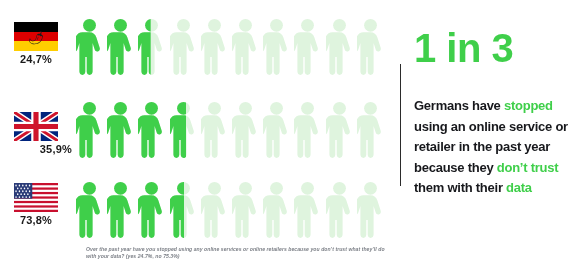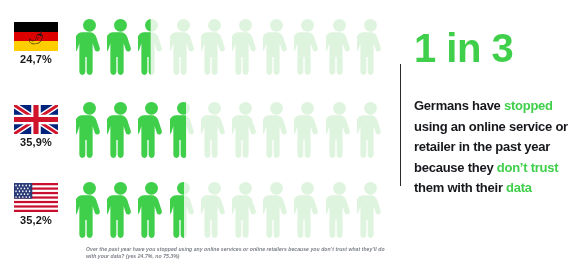--- a/index.html
+++ b/index.html
@@ -29,21 +29,21 @@
     width: 72px;
     height: 250px;
   }
   .flag-block {
     position: absolute;
     left: 0;
     width: 72px;
     text-align: center;
   }
   .flag-block.r0 { top: 22px; }
-  .flag-block.r1 { top: 105px; }
+  .flag-block.r1 { top: 112px; text-align: right; }
   .flag-block.r2 { top: 183px; }
 
   .flag {
     width: 44px;
     height: 29px;
     margin: 0 auto;
     position: relative;
     overflow: hidden;
     display: block;
     border: 0;
@@ -222,21 +222,21 @@
               <circle cx="15.5" cy="13.5" r="1.1"></circle>
               <circle cx="20.5" cy="13.5" r="1.1"></circle>
             <circle cx="3" cy="17" r="1.1"></circle>
               <circle cx="8" cy="17" r="1.1"></circle>
               <circle cx="13" cy="17" r="1.1"></circle>
               <circle cx="18" cy="17" r="1.1"></circle>
               <circle cx="23" cy="17" r="1.1"></circle>
           </g>
         </svg>
       </span>
-      <span class="pct">35,2%</span>
+      <span class="pct">73,8%</span>
     </div>
 
   </div>
 
   <div class="picto-area">
     <div class="picto-row r0">
         <div class="person">
           <svg viewBox="0 0 27 58" aria-hidden="true">
             <g fill="#DFF4DE">
               <circle cx="13.5" cy="7.3" r="6.4"></circle>

